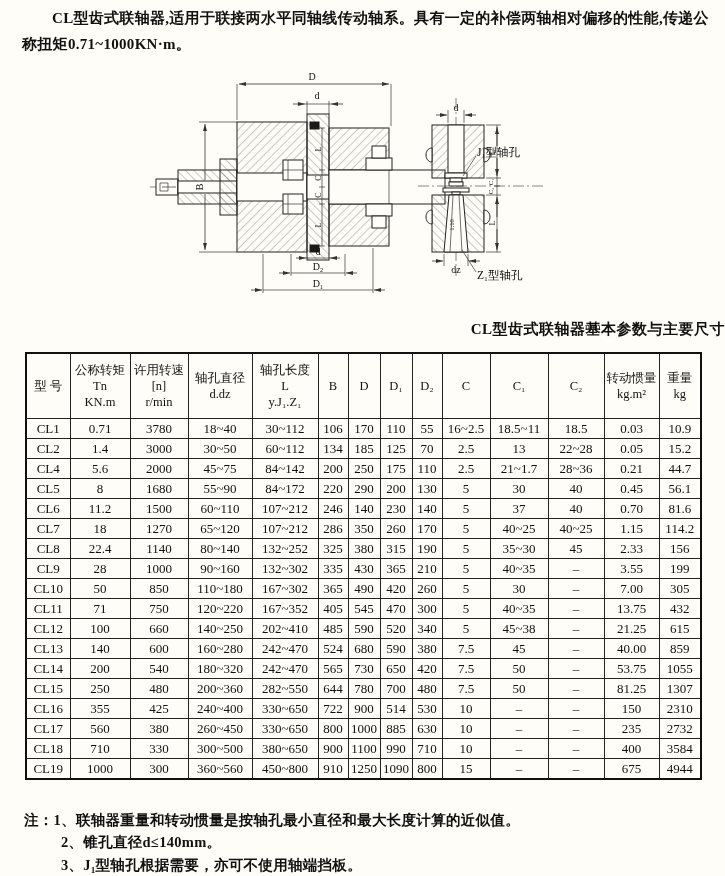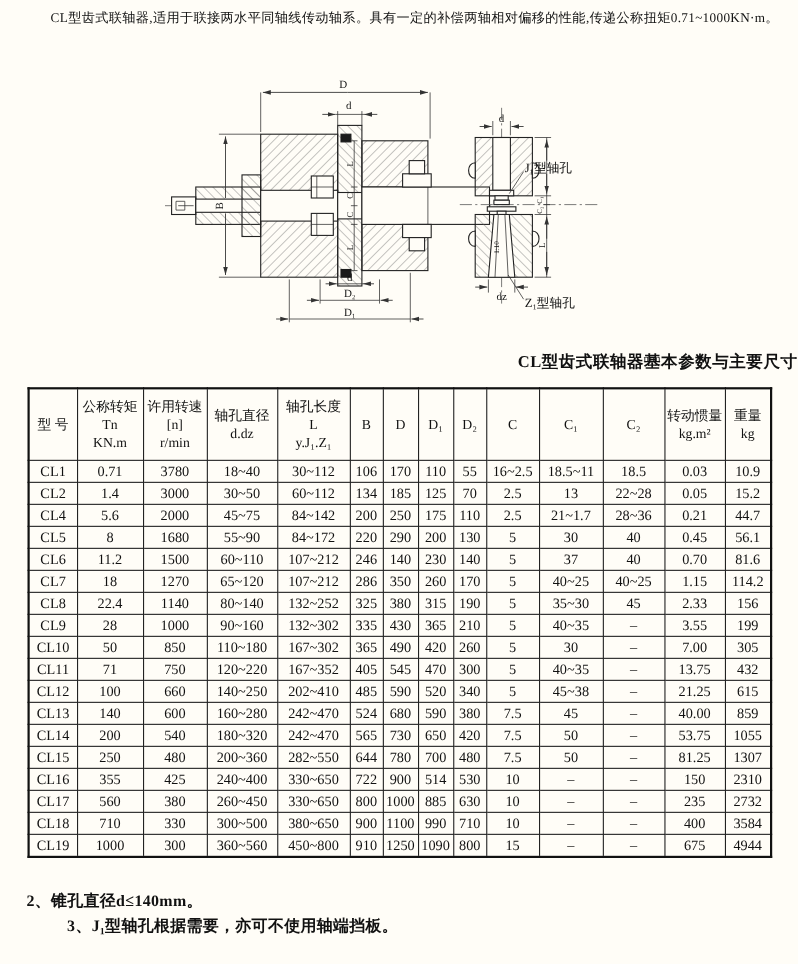--- a/index.html
+++ b/index.html
@@ -1,20 +1,20 @@
 <!DOCTYPE html>
 <html><head>
 <meta charset="utf-8">
 <style>
   html,body{margin:0;padding:0;}
   body{background:#fffdf7;}
   .page{position:relative;width:725px;height:876px;background:#fffdf7;
         font-family:"Liberation Serif","DejaVu Serif",serif;color:#111;overflow:hidden;}
   .intro{position:absolute;top:6px;left:22px;width:690px;margin:0;
-         font-size:12px;line-height:1.72;text-indent:2em;font-weight:400;letter-spacing:.3px;}
+         font-size:15px;line-height:1.72;text-indent:2em;font-weight:700;letter-spacing:.3px;}
   .diagram{position:absolute;top:62px;left:0;}
   svg text{font-family:"Liberation Serif","DejaVu Serif",serif;fill:#111;}
   .title-row{position:absolute;top:320px;left:0;width:725px;text-align:right;
              font-size:15px;font-weight:700;letter-spacing:.5px;}
   .unit{position:absolute;left:585px;top:1px;font-weight:400;font-size:10px;letter-spacing:0;}
   table.spec{position:absolute;top:352px;left:25px;width:675px;border-collapse:collapse;
              table-layout:fixed;border:2px solid #111;}
   .spec th,.spec td{border:1px solid #222;text-align:center;vertical-align:middle;
                     padding:0;font-weight:400;overflow:hidden;}
   .spec thead th{height:64px;font-size:12.5px;line-height:1.3;}
@@ -537,17 +537,18 @@
           <td>15</td>
           <td>–</td>
           <td>–</td>
           <td>675</td>
           <td>4944</td>
         </tr>
       </tbody>
   </table>
 
   <div class="notes">
+      <div class="note-line">注：1、联轴器重量和转动惯量是按轴孔最小直径和最大长度计算的近似值。</div>
       <div class="note-line">2、锥孔直径d≤140mm。</div>
       <div class="note-line">3、J₁型轴孔根据需要，亦可不使用轴端挡板。</div>
     </div>
 
 </div>
 
 </body></html>

